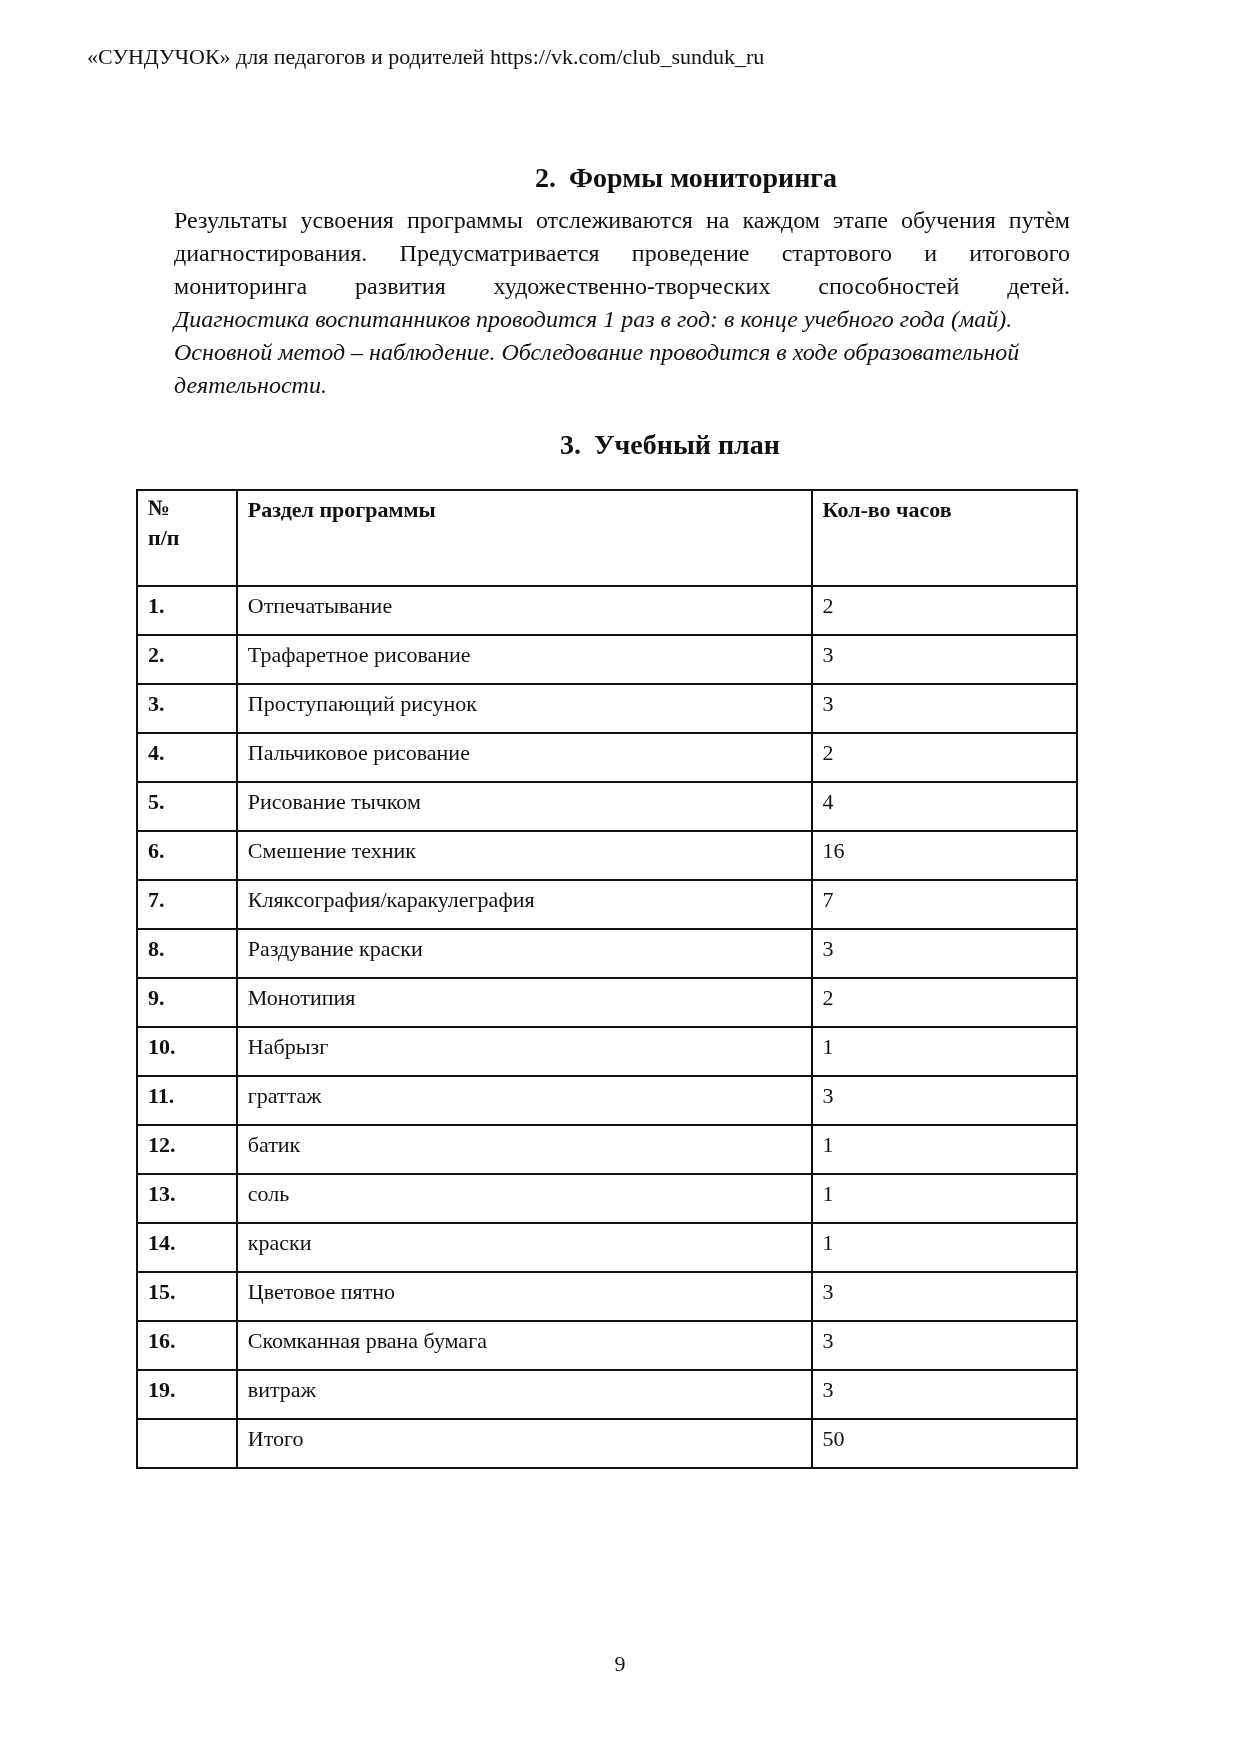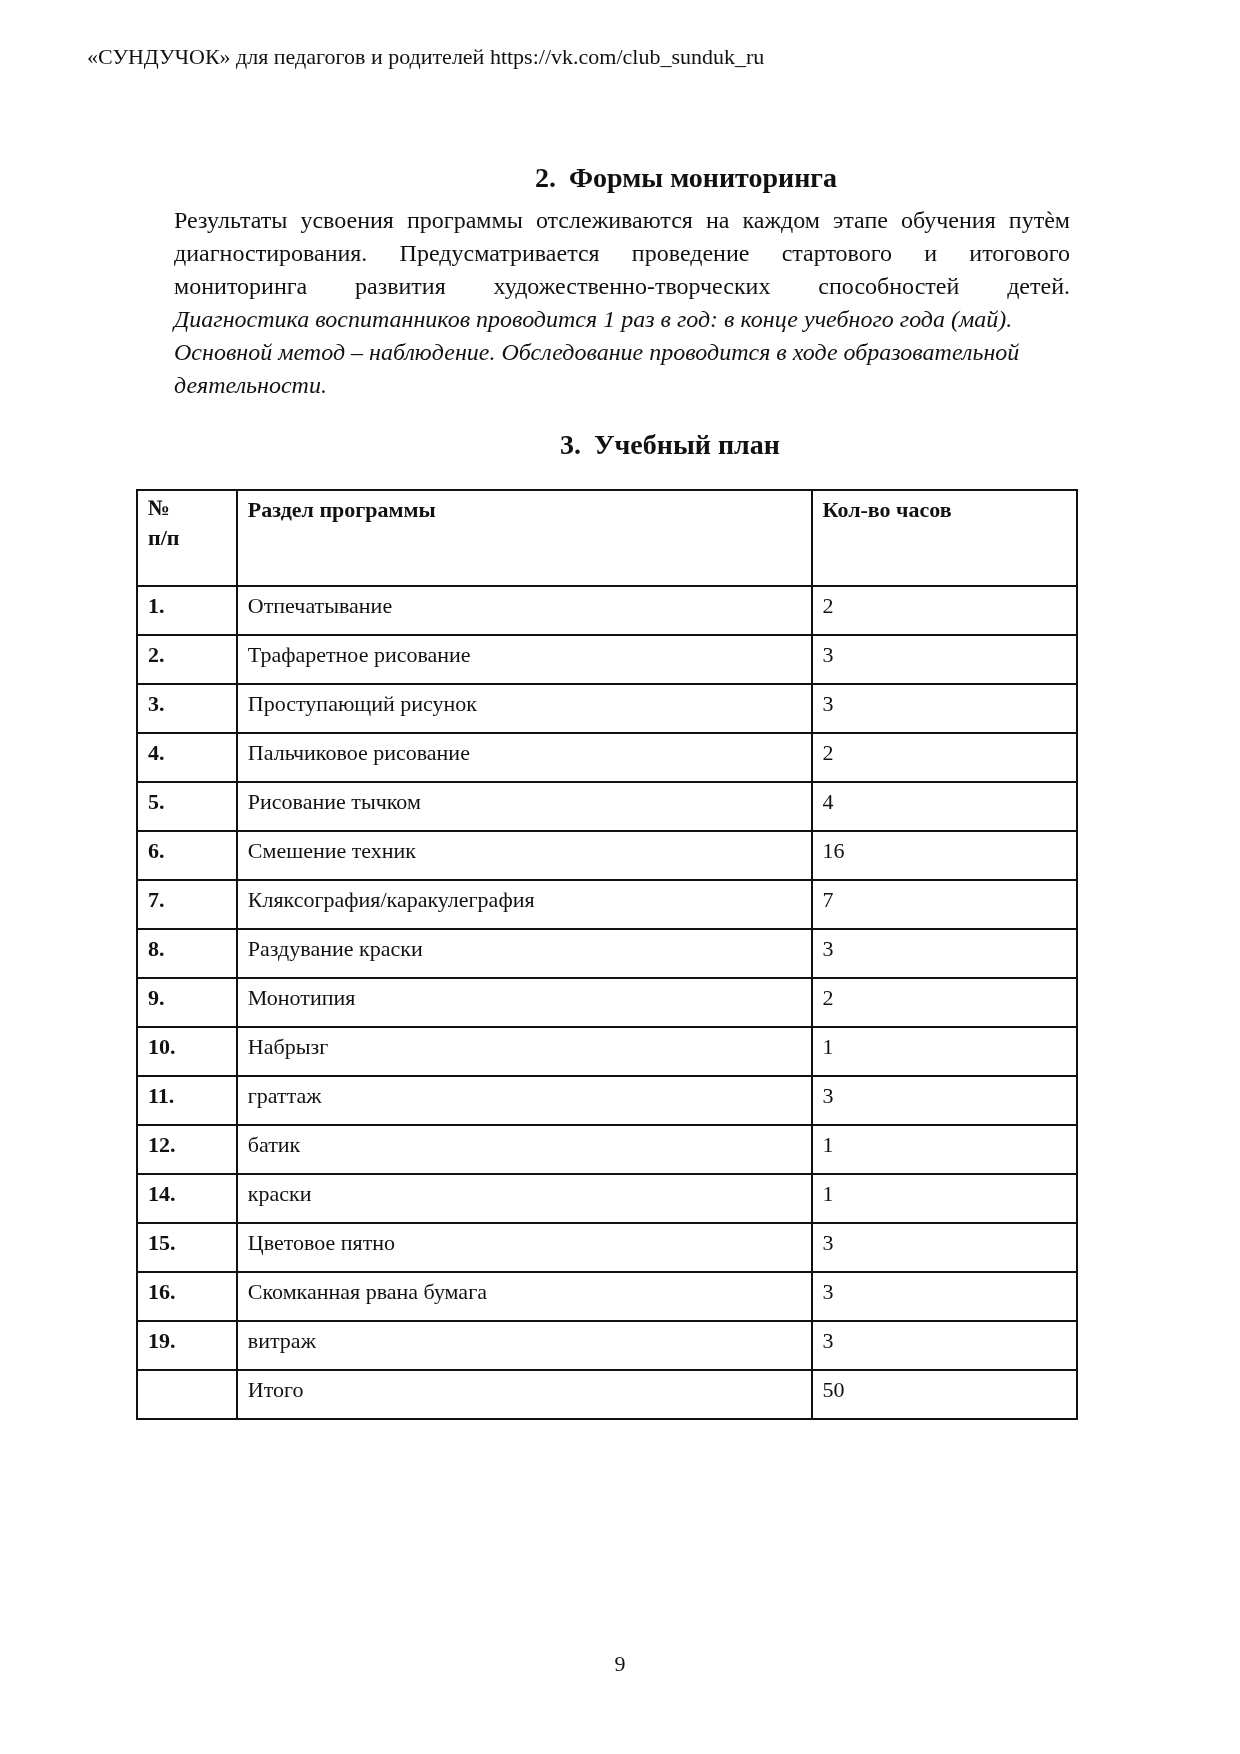--- a/index.html
+++ b/index.html
@@ -130,20 +130,25 @@
         <td class="num">11.</td>
         <td>граттаж</td>
         <td>3</td>
       </tr>
     <tr>
         <td class="num">12.</td>
         <td>батик</td>
         <td>1</td>
       </tr>
     <tr>
+        <td class="num">13.</td>
+        <td>соль</td>
+        <td>1</td>
+      </tr>
+    <tr>
         <td class="num">14.</td>
         <td>краски</td>
         <td>1</td>
       </tr>
     <tr>
         <td class="num">15.</td>
         <td>Цветовое пятно</td>
         <td>3</td>
       </tr>
     <tr>

